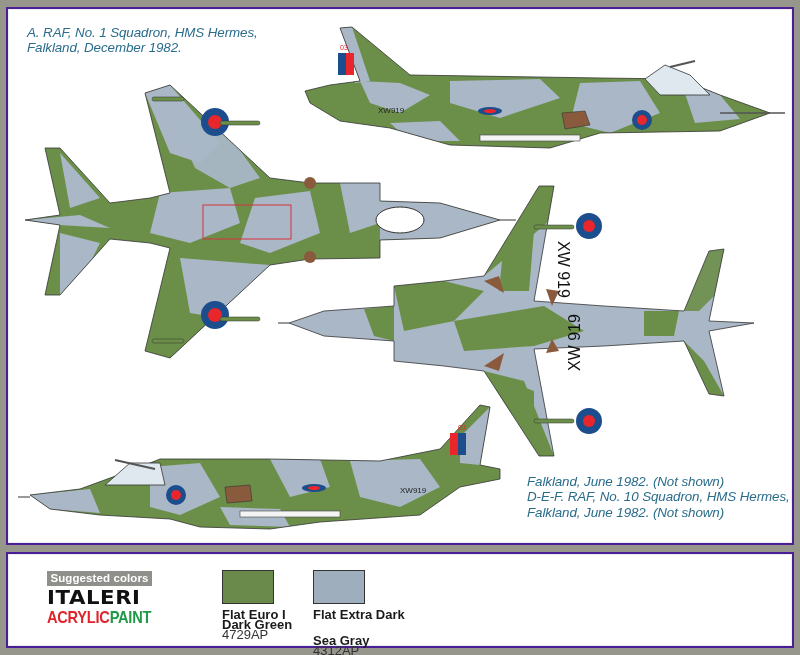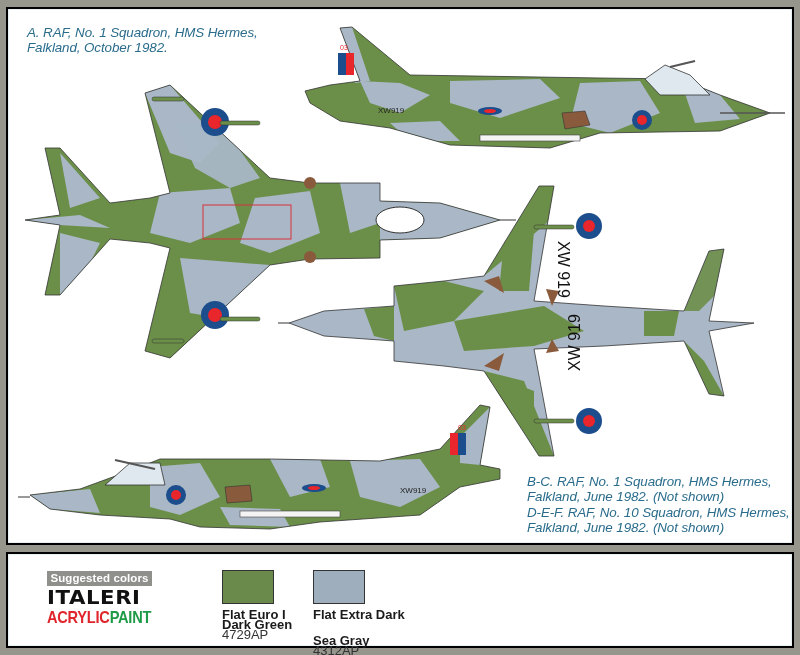--- a/index.html
+++ b/index.html
@@ -1,21 +1,21 @@
 <!DOCTYPE html>
 <html><head>
   <meta charset="utf-8">
   <style>
     * { box-sizing: border-box; margin: 0; padding: 0; }
     html, body { width: 800px; height: 655px; overflow: hidden; }
     body { background: #96968c; position: relative; font-family: "Liberation Sans", sans-serif; }
 
     .panel {
       position: absolute; background: #ffffff;
-      border: 2px solid #000000;
+      border: 2px solid #4c1d95;
       box-shadow: inset 0 0 0 1px #e7f2f6;
     }
     #main-panel { left: 6px; top: 7px; width: 788px; height: 538px; }
     #colors-panel { left: 6px; top: 552px; width: 788px; height: 96px; }
 
     .caption {
       position: absolute; color: #2a6c8c; font-style: italic;
       font-family: "Liberation Sans", sans-serif; font-size: 13.4px; line-height: 15.4px;
       letter-spacing: -0.1px;
     }
@@ -52,21 +52,21 @@
     #swatch-1 { left: 214px; }
     #swatch-2 { left: 305px; }
   </style>
 </head>
 <body>
 
 <div id="main-panel" class="panel">
 
   <div id="caption-a" class="caption">
     <div>A. RAF, No. 1 Squadron, HMS Hermes,</div>
-    <div>Falkland, October 1982.</div>
+    <div>Falkland, December 1982.</div>
   </div>
 
   <svg class="plane" style="left:292px; top:14px;" width="480" height="135" viewBox="0 0 480 135">
     <defs>
       <clipPath id="c1">
           <path d="M5,68 L30,62 L60,58 L40,5 L52,4 L110,52 L300,55 L380,56 L420,72 L470,90 L420,108 L300,110 L250,125 L150,122 L90,105 L40,98 L10,80 Z"></path>
         </clipPath>
     </defs>
     <g clip-path="url(#c1)">
       <rect x="0" y="0" width="480" height="135" fill="#6b8f48"></rect>
@@ -209,21 +209,20 @@
     <ellipse cx="294" cy="91" rx="6" ry="2" fill="#e8262c"></ellipse>
 
     <path d="M205,90 L230,88 L232,104 L207,106 Z" fill="#8a5a3c" stroke="#333" stroke-width="0.6"></path>
 
     <rect x="220" y="114" width="100" height="6" fill="#f4f4f4" stroke="#444" stroke-width="0.6"></rect>
     <line x1="-2" y1="100" x2="10" y2="100" stroke="#555" stroke-width="1.2"></line>
     <text x="380" y="96" font-size="8" fill="#222" font-family="Liberation Sans, sans-serif">XW919</text>
   </svg>
 
   <div id="caption-bcdef" class="caption">
-    <div>B-C. RAF, No. 1 Squadron, HMS Hermes,</div>
     <div>Falkland, June 1982. (Not shown)</div>
     <div>D-E-F. RAF, No. 10 Squadron, HMS Hermes,</div>
     <div>Falkland, June 1982. (Not shown)</div>
   </div>
 </div>
 
 <div id="colors-panel" class="panel">
   <div id="suggested-label">Suggested colors</div>
   <div id="brand-italeri">ITALERI</div>
   <div id="brand-acrylic"><span class="acrylic">ACRYLIC</span><span class="paint">PAINT</span></div>

